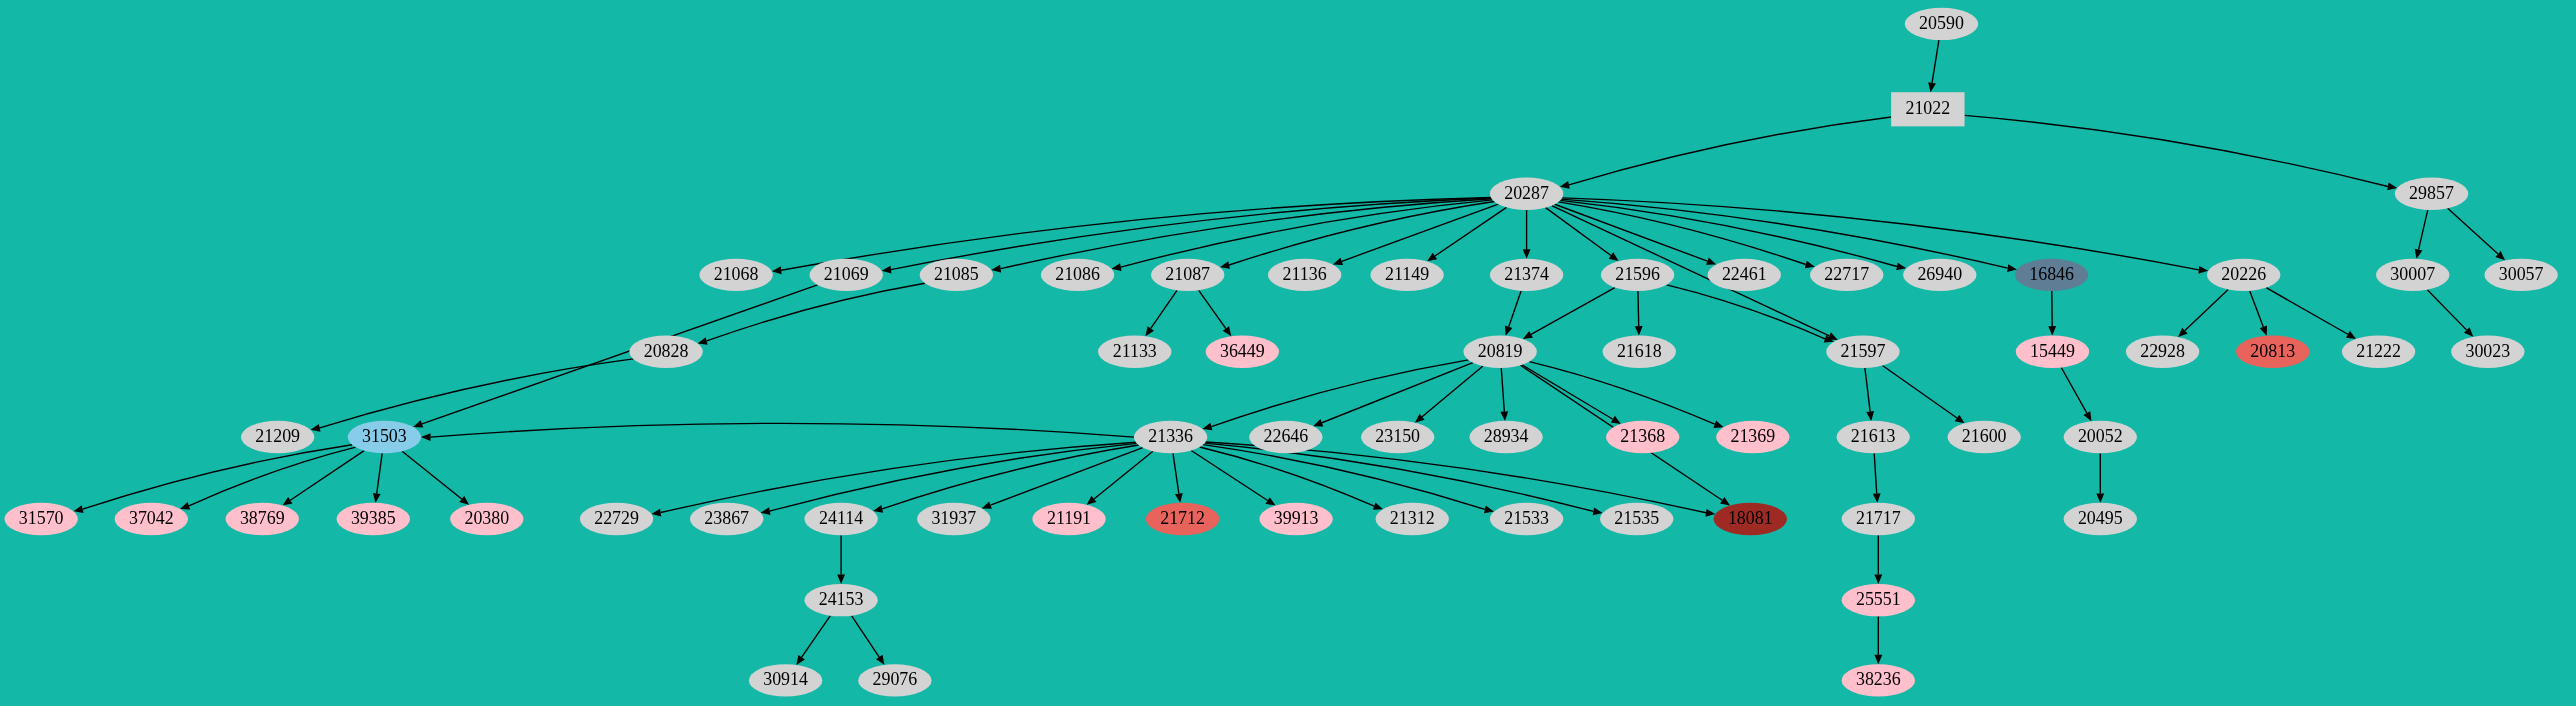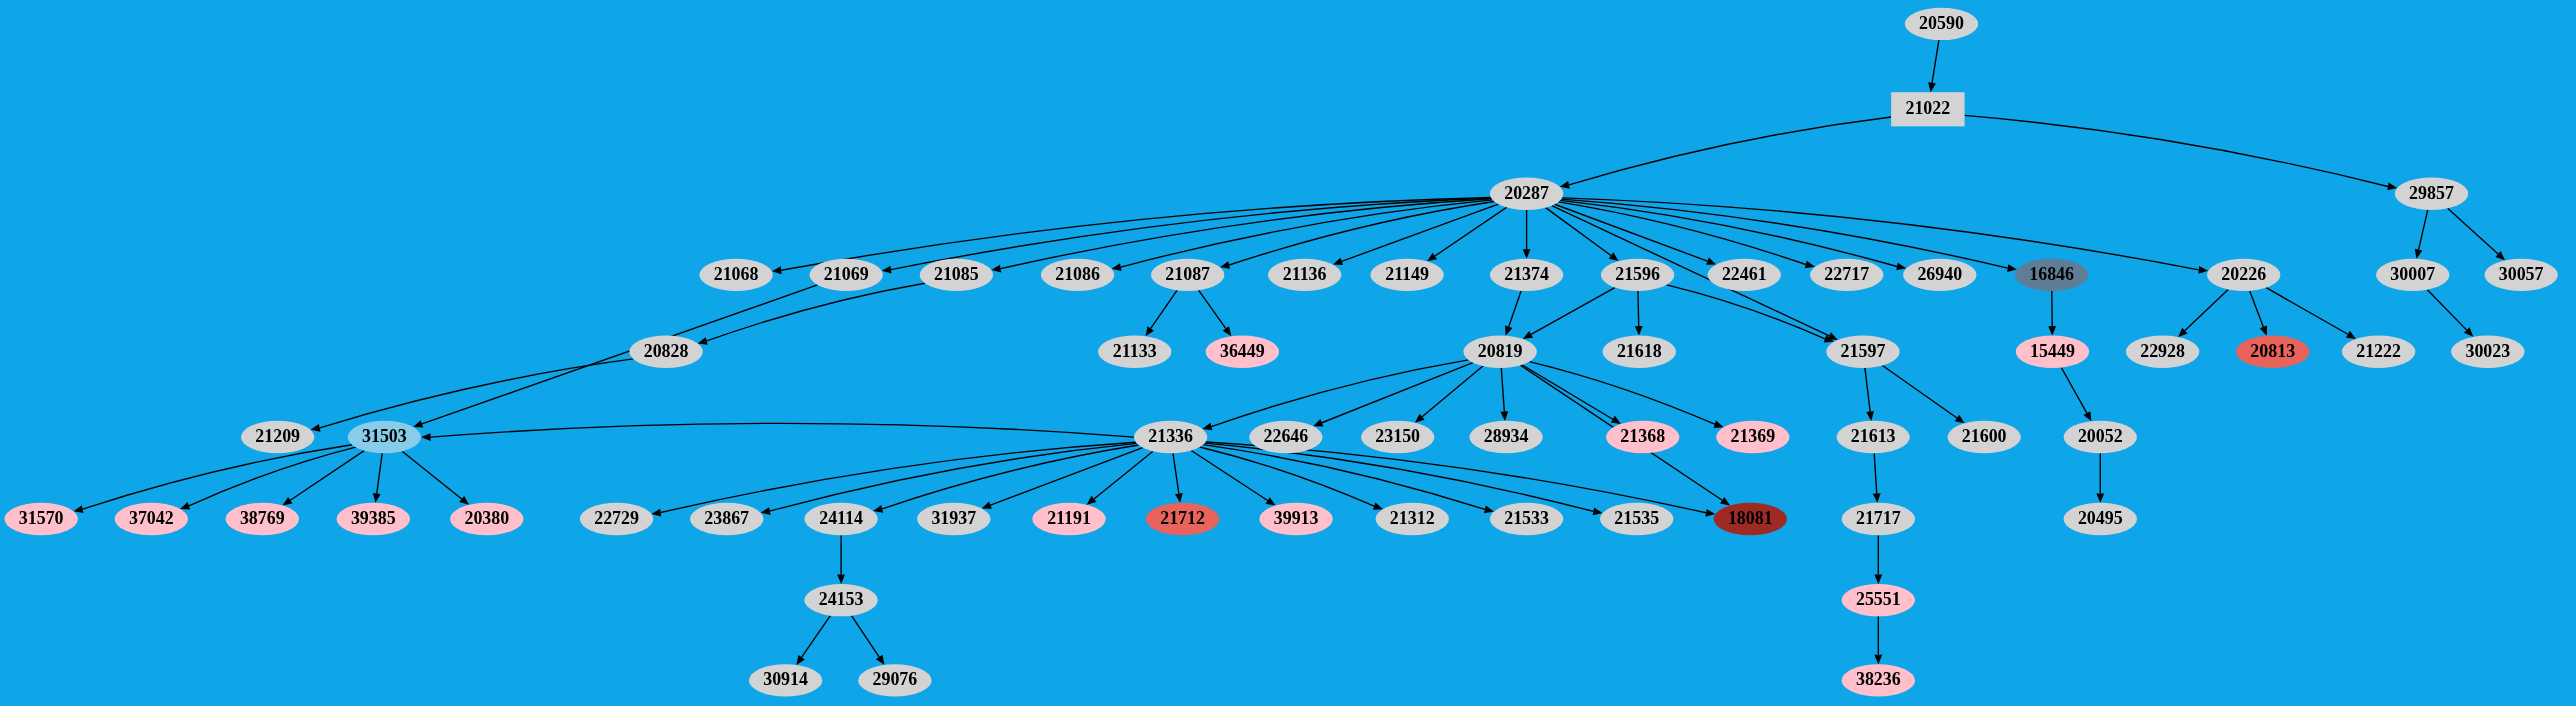--- a/index.html
+++ b/index.html
@@ -7,23 +7,22 @@
     padding: 0;
     background: #ffffff;
   }
   body {
     font-family: "Liberation Serif", "DejaVu Serif", serif;
   }
   #graph-root {
     position: relative;
     width: 2576px;
     height: 706px;
-    background: #0ea5e9;
+    background: #14b8a6;
     overflow: hidden;
-    font-weight: bold;
   }
   svg#graph-canvas {
     display: block;
     width: 2576px;
     height: 706px;
   }
   .node-ellipse, .node-box {
     stroke: none;
   }
   .node-label {

